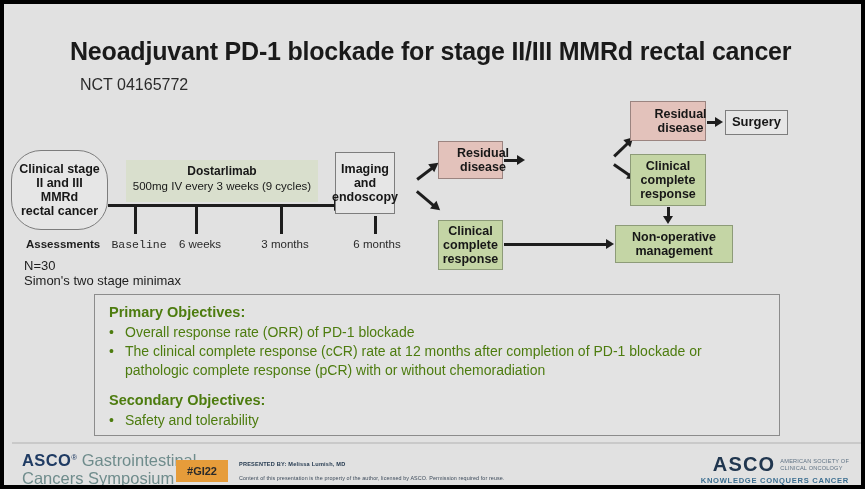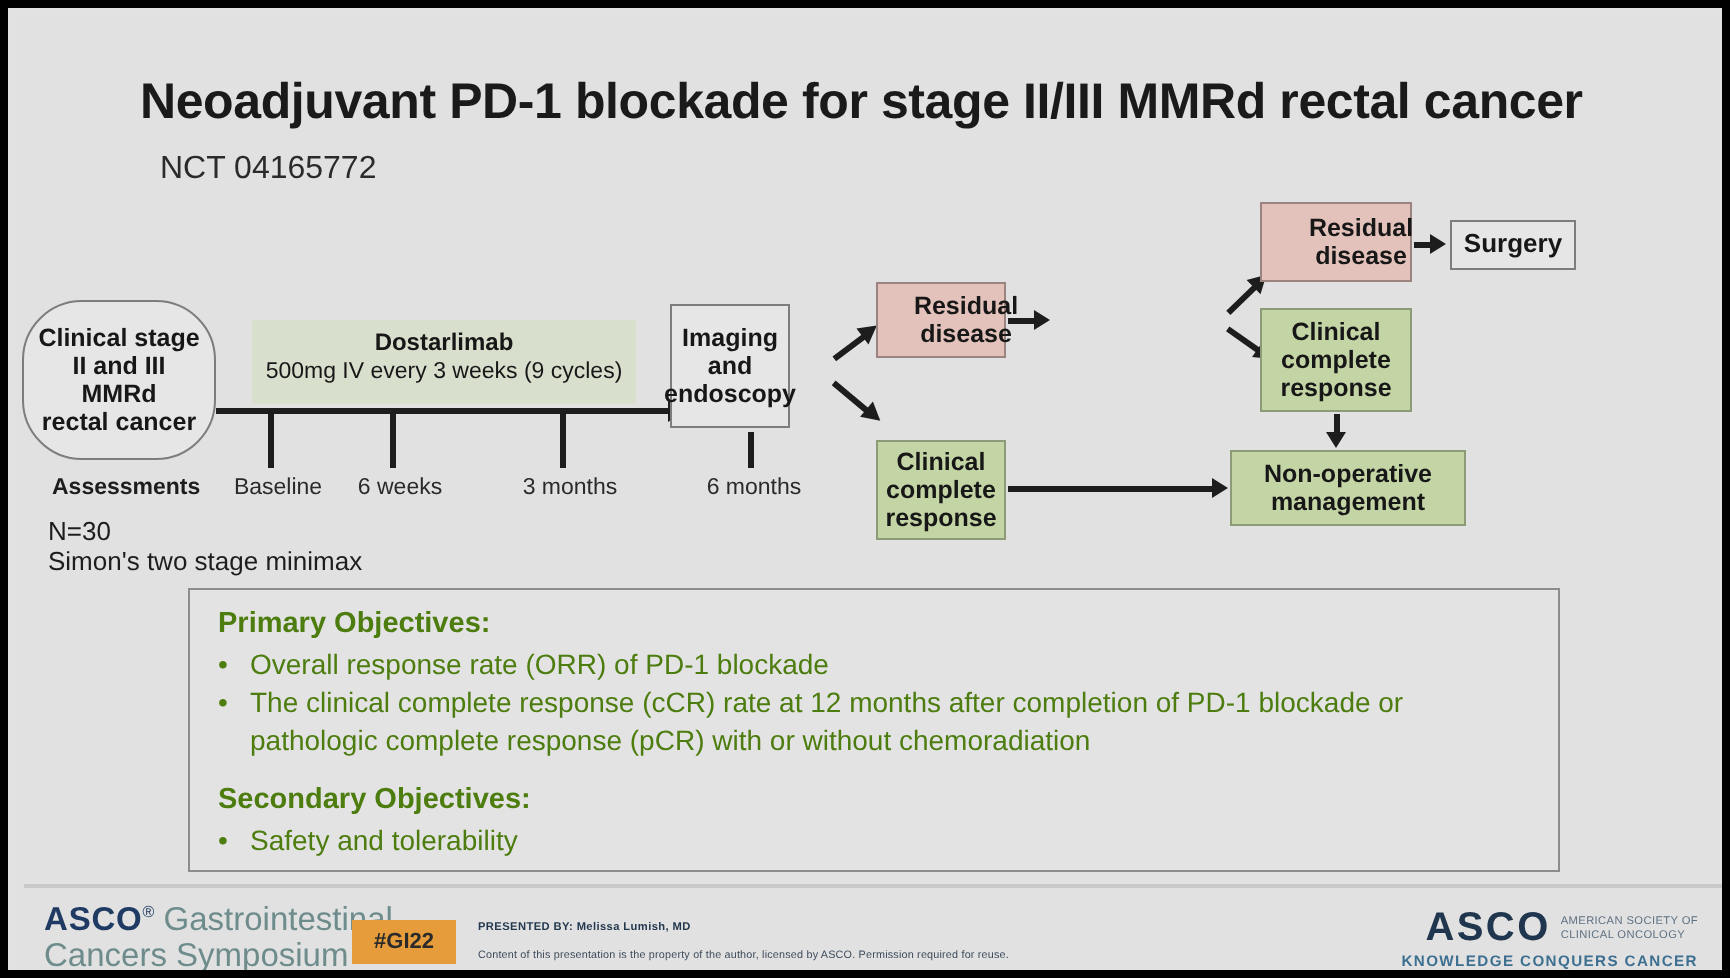--- a/index.html
+++ b/index.html
@@ -118,21 +118,21 @@
     height: 28px;
   }
   .tick-label {
     position: absolute;
     top: 230px;
     font-size: 11.5px;
     color: #2a2a2a;
     transform: translateX(-50%);
     white-space: nowrap;
   }
-  #tick-baseline { left: 126px; }  #lbl-baseline { left: 131px; }
+  #tick-baseline { left: 126px; }  #lbl-baseline { left: 131px; font-family: Liberation Mono, monospace; }
   #tick-6weeks   { left: 187px; }  #lbl-6weeks   { left: 192px; }
   #tick-3months  { left: 272px; }  #lbl-3months  { left: 277px; }
   #tick-6months  { left: 366px; top: 208px; height: 18px; }
   #lbl-6months   { left: 369px; }
 
   .assessments-label {
     position: absolute;
     left: 18px;
     top: 230px;
     font-size: 11.5px;

